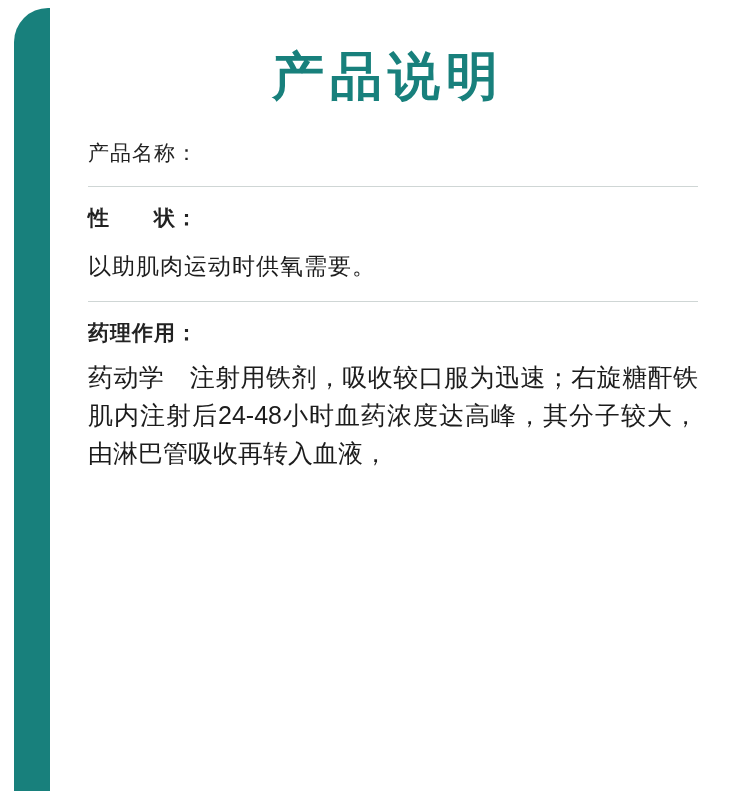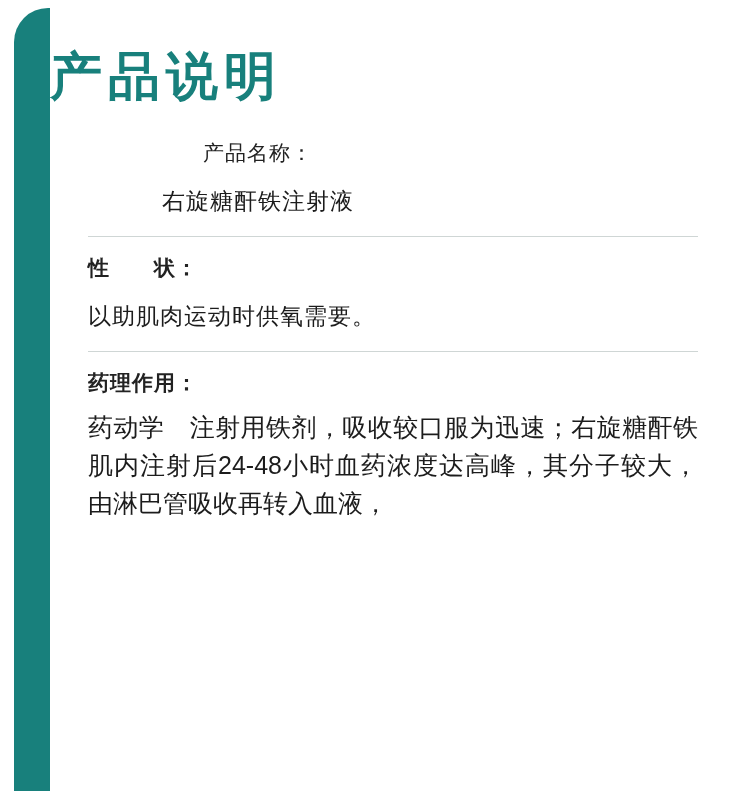--- a/index.html
+++ b/index.html
@@ -38,33 +38,33 @@
     width: 676px;
     height: 800px;
     background: #ffffff;
     border-radius: 0 0 0 0;
     box-sizing: border-box;
     overflow: hidden;
   }
   .title {
     margin: 0;
     padding-top: 34px;
+    text-align: center;
     color: #18807c;
     font-size: 52px;
     font-weight: bold;
     letter-spacing: 6px;
     font-family: "DejaVu Sans", "Liberation Sans", sans-serif;
   }
   .content {
     padding: 0 28px 0 38px;
   }
   .row2 {
     display: flex;
     margin-top: 26px;
-    text-align: center;
   }
   .col-a { width: 340px; }
   .col-b { flex: 1; }
   .field-label {
     color: #222222;
     font-size: 21px;
     line-height: 30px;
     letter-spacing: 1px;
   }
   .field-value {
@@ -112,21 +112,20 @@
   <div class="frame"></div>
   <div class="inner">
 
     <h1 class="title">产品说明</h1>
 
     <div class="content">
 
       <div class="row2">
         <div class="col-a">
           <div class="field-label">产品名称：</div>
-          <div class="field-value">右旋糖酐铁注射液</div>
         </div>
         <div class="col-b">
         </div>
       </div>
 
       <hr class="divider">
 
       <div class="section">
         <div class="field-label spaced-label">性　　状：</div>
         <div class="field-value">以助肌肉运动时供氧需要。</div>

